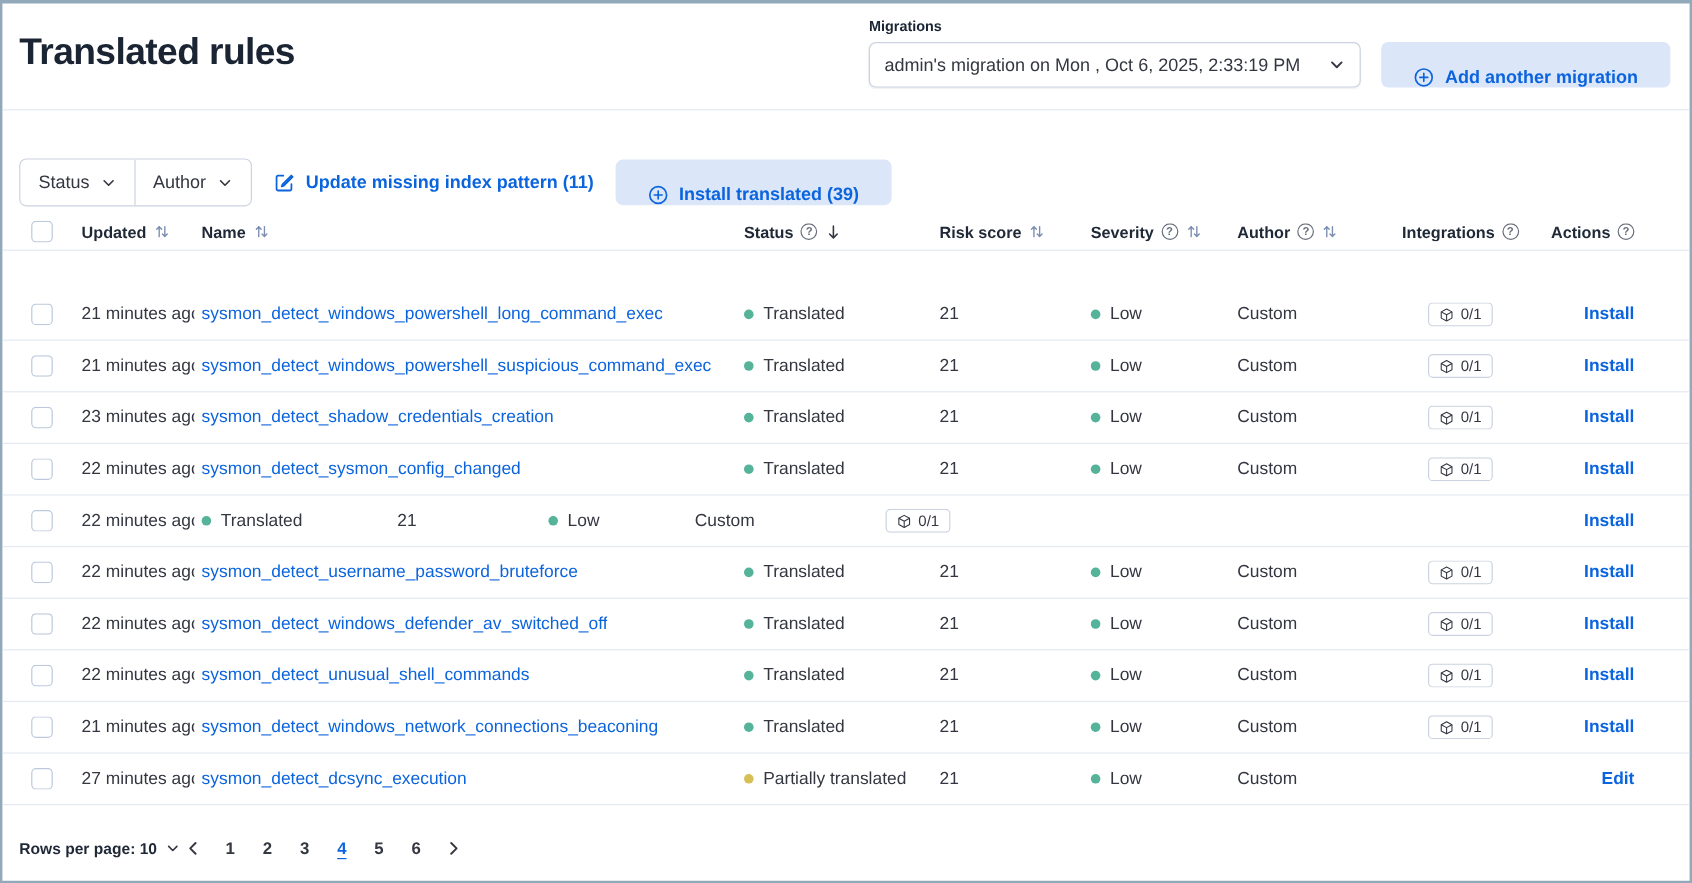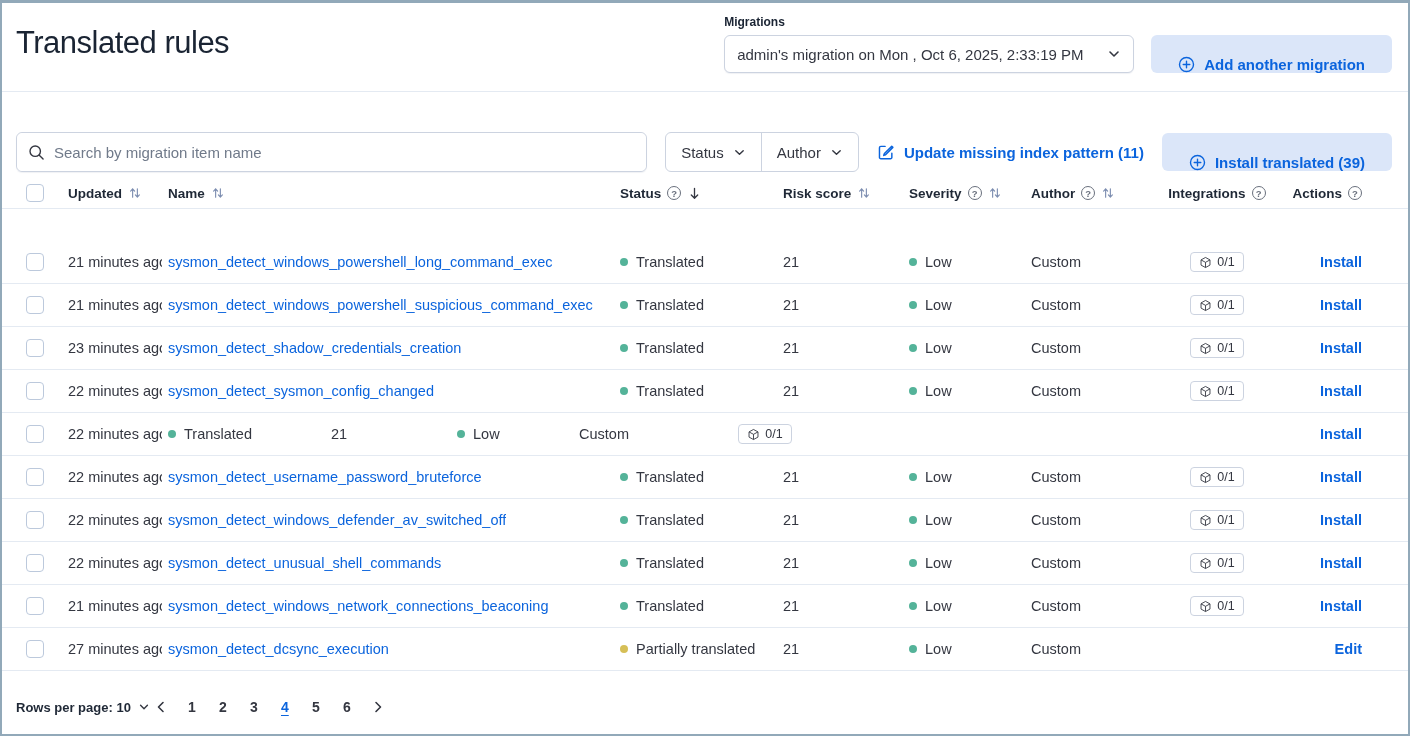--- a/index.html
+++ b/index.html
@@ -7,21 +7,21 @@
   .app{
     width:1410px; height:736px; overflow:hidden;
     border:2px solid #92a9b9; border-top-width:3px;
     background:#fff;
     font-family:"Liberation Sans","DejaVu Sans",sans-serif;
     color:#343741;
     display:flex; flex-direction:column;
   }
   
   .top{ display:flex; justify-content:space-between; padding:12px 16px 0 14px; height:88px; flex:none;}
-  .page-title{ font-size:31px; font-weight:400; color:#1a2433; letter-spacing:-0.5px; margin-top:10px;}
+  .page-title{ font-size:31px; font-weight:700; color:#1a2433; letter-spacing:-0.5px; margin-top:10px;}
   .mig-block{ display:flex; flex-direction:column; }
   .mig-label{ font-size:12px; font-weight:700; color:#1a2433; margin-bottom:6px; }
   .mig-row{ display:flex; gap:17px; }
   .select{
     width:410px; height:38px; border:1px solid #ccd3e0; border-radius:6px;
     display:flex; align-items:center; justify-content:space-between;
     padding:0 12px; font-size:15px; color:#343741; background:#fff; cursor:pointer;
     box-shadow:0 1px 1px rgba(152,162,179,.15);
   }
   .btn-lightblue{
@@ -119,27 +119,20 @@
             </svg>
           <span>Add another migration</span>
         </button>
       </div>
     </div>
   </div>
 
   <div class="divider"></div>
 
   <div class="toolbar">
-    <div class="search">
-      <svg class="sicon" width="17" height="17" viewBox="0 0 16 16">
-          <circle cx="6.8" cy="6.8" r="4.9" fill="none" stroke="#343741" stroke-width="1.3"></circle>
-          <line x1="10.6" y1="10.6" x2="14.2" y2="14.2" stroke="#343741" stroke-width="1.3" stroke-linecap="round"></line>
-        </svg>
-      <input type="text" placeholder="Search by migration item name" style="">
-    </div>
     <div class="filter-group">
       <button class="filter-btn">
         <span>Status</span>
         <svg width="13" height="13" viewBox="0 0 14 14">
             <path d="M3 5l4 4 4-4" fill="none" stroke="#343741" stroke-width="1.5" stroke-linecap="round" stroke-linejoin="round"></path>
           </svg>
       </button>
       <button class="filter-btn">
         <span>Author</span>
         <svg width="13" height="13" viewBox="0 0 14 14">

